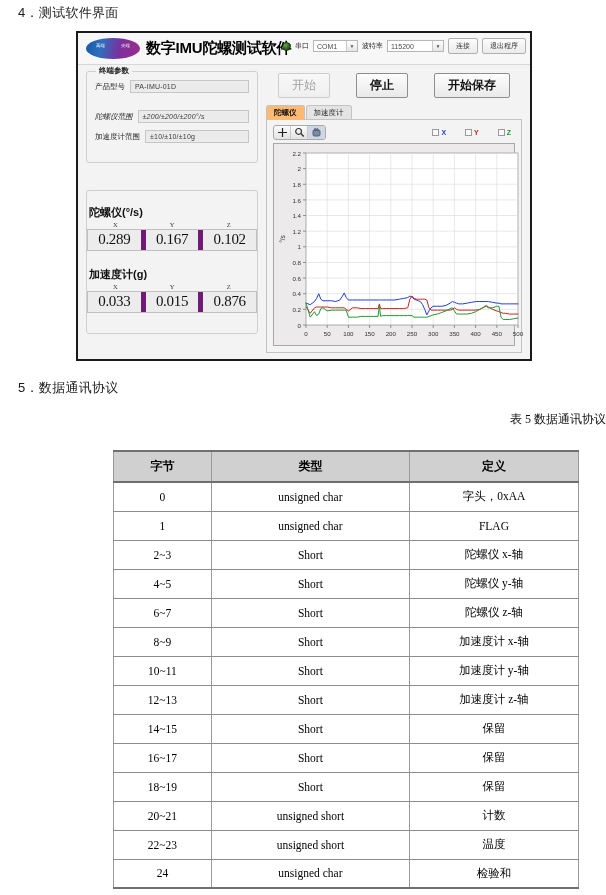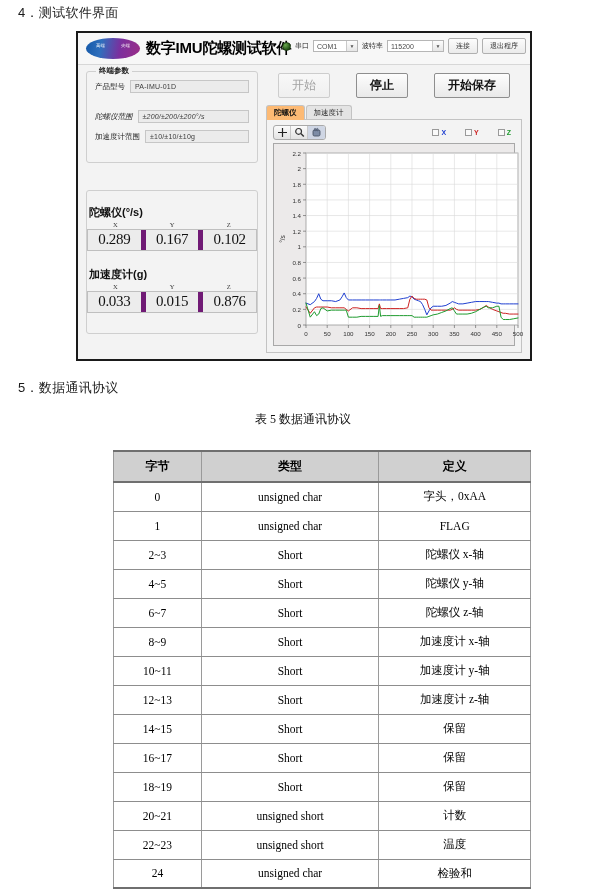--- a/index.html
+++ b/index.html
@@ -195,25 +195,25 @@
 
   .plot-wrap {
     margin-top:3px; border:1px solid #a8a8a8; background:#eceaea;
     padding:3px 4px 2px 2px; position:relative;
   }
   .plot-svg { display:block; }
 
   
   .table-caption {
     position:absolute; left:0; right:0; top:411px;
-    text-align:center; font-size:12px; color:#111;
+    text-align:right; font-size:12px; color:#111;
   }
   table.proto {
     position:absolute; left:113px; top:450px;
-    width:418px; border-collapse:collapse;
+    width:466px; border-collapse:collapse;
     font-size:11.5px;
   }
   table.proto th, table.proto td {
     border-left:1px solid #9a9a9a; border-right:1px solid #9a9a9a;
     text-align:center; padding:6px 2px 6px; height:29px;
   }
   table.proto th {
     background:#d0d0d0; font-weight:bold; font-size:12px;
     border-top:2px solid #6f6f6f; border-bottom:2px solid #6f6f6f;
   }

